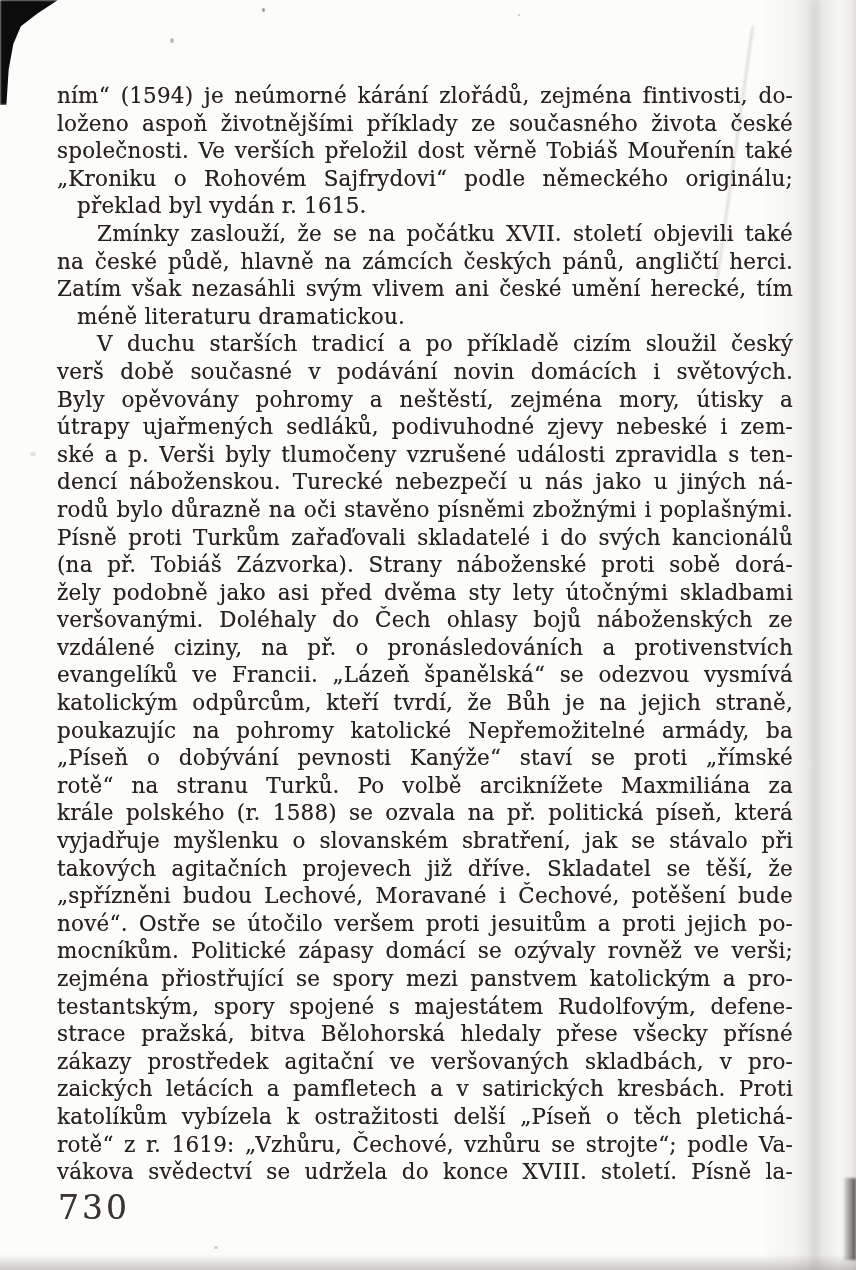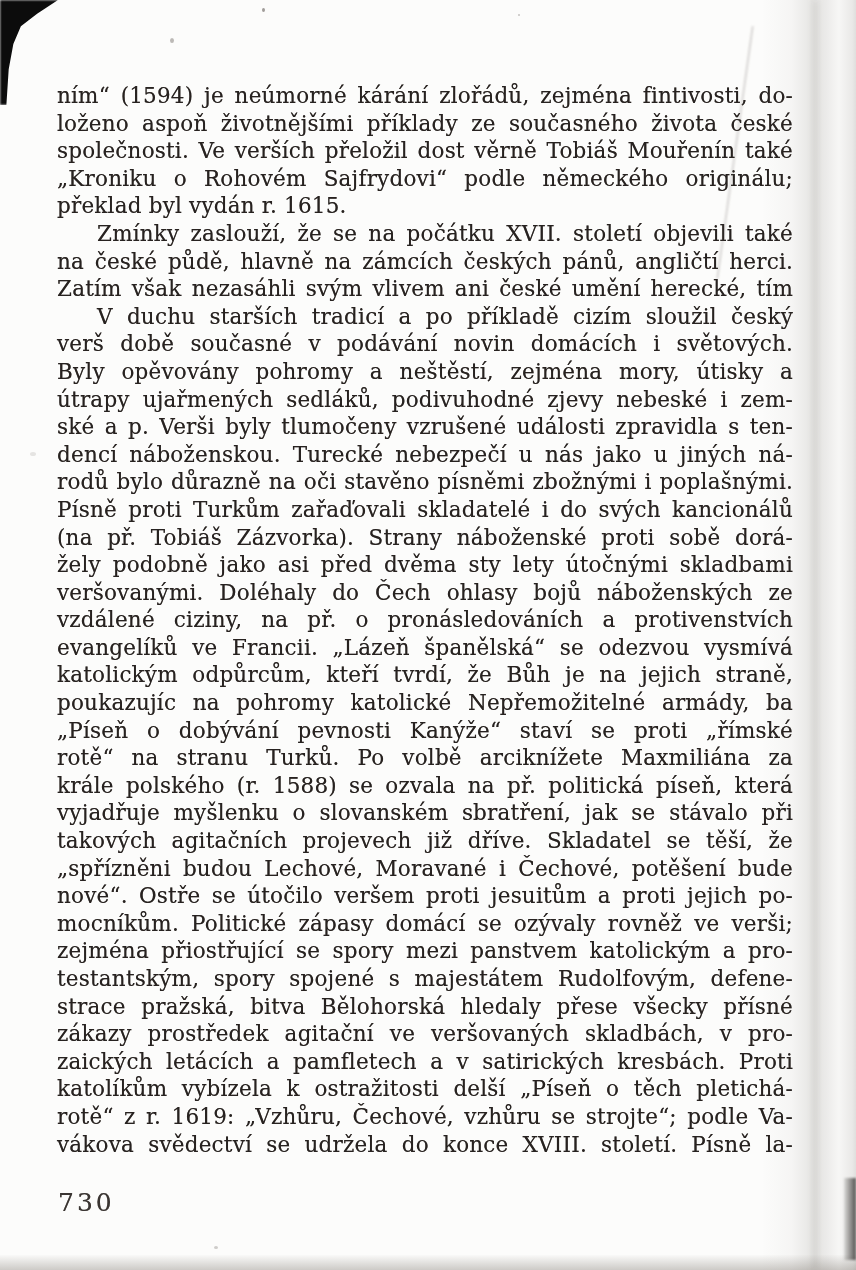--- a/index.html
+++ b/index.html
@@ -24,29 +24,29 @@
     letter-spacing: 0.2px;
     text-shadow: 0 0 0.5px rgba(40,32,26,0.55);
   }
   .paragraph { margin: 0; }
   .line {
     text-align: justify;
     text-align-last: justify;
     white-space: nowrap;
     overflow: visible;
   }
-  .line.para-end { text-align-last: left; }
+  .line.para-end { text-align-last: left; margin-left: 20px; }
   .line.indent { padding-left: 40px; }
   .line .bold { font-weight: normal; }
 
   .page-number {
     position: absolute;
     left: 58px;
     top: 1188px;
-    font-size: 25px;
+    font-size: 33px;
     letter-spacing: 3px;
     color: #3a3532;
     text-shadow: 0 0 0.6px rgba(40,32,26,0.5);
   }
 
   
   .artifact-top-left {
     position: absolute;
     left: 0; top: 0;
     width: 58px; height: 105px;
@@ -112,20 +112,21 @@
         <div class="line">ním“ (1594) je neúmorné kárání zlořádů, zejména fintivosti, do-</div>
         <div class="line">loženo aspoň životnějšími příklady ze současného života české</div>
         <div class="line">společnosti. Ve verších přeložil dost věrně Tobiáš Mouřenín také</div>
         <div class="line">„Kroniku o Rohovém Sajfrydovi“ podle německého originálu;</div>
         <div class="line para-end">překlad byl vydán r. 1615.</div>
       </div>
       <div class="paragraph">
         <div class="line indent">Zmínky zaslouží, že se na počátku XVII. století objevili také</div>
         <div class="line">na české půdě, hlavně na zámcích českých pánů, angličtí herci.</div>
         <div class="line">Zatím však nezasáhli svým vlivem ani české umění herecké, tím</div>
+        <div class="line para-end">méně literaturu dramatickou.</div>
       </div>
       <div class="paragraph">
         <div class="line indent">V duchu starších tradicí a po příkladě cizím sloužil český</div>
         <div class="line">verš době současné v podávání novin domácích i světových.</div>
         <div class="line">Byly opěvovány pohromy a neštěstí, zejména mory, útisky a</div>
         <div class="line">útrapy ujařmených sedláků, podivuhodné zjevy nebeské i zem-</div>
         <div class="line">ské a p. Verši byly tlumočeny vzrušené události zpravidla s ten-</div>
         <div class="line">dencí náboženskou. Turecké nebezpečí u nás jako u jiných ná-</div>
         <div class="line">rodů bylo důrazně na oči stavěno písněmi zbožnými i poplašnými.</div>
         <div class="line">Písně proti Turkům zařaďovali skladatelé i do svých kancionálů</div>

